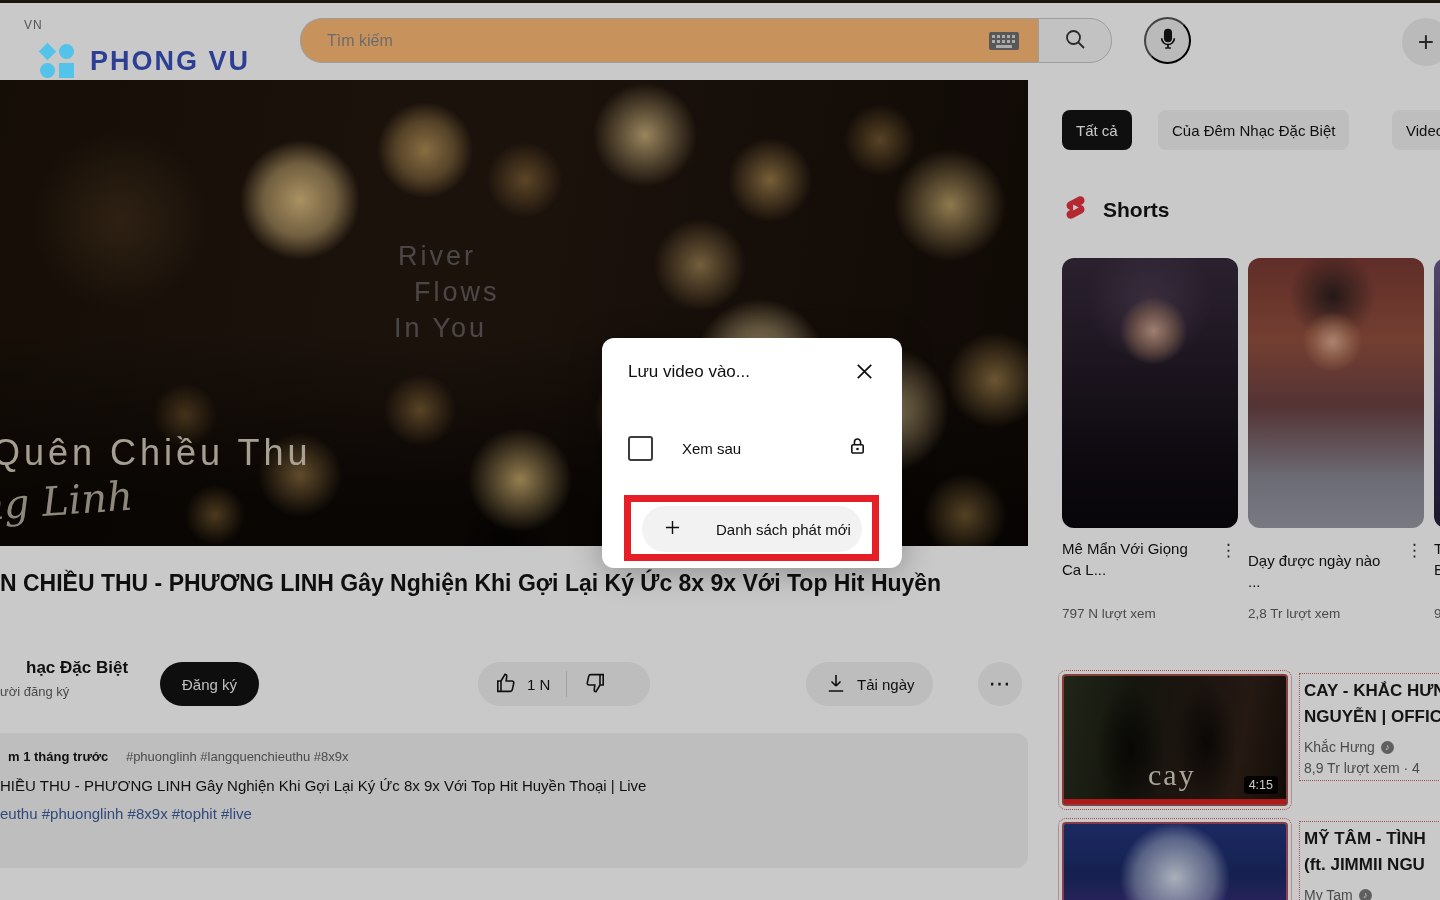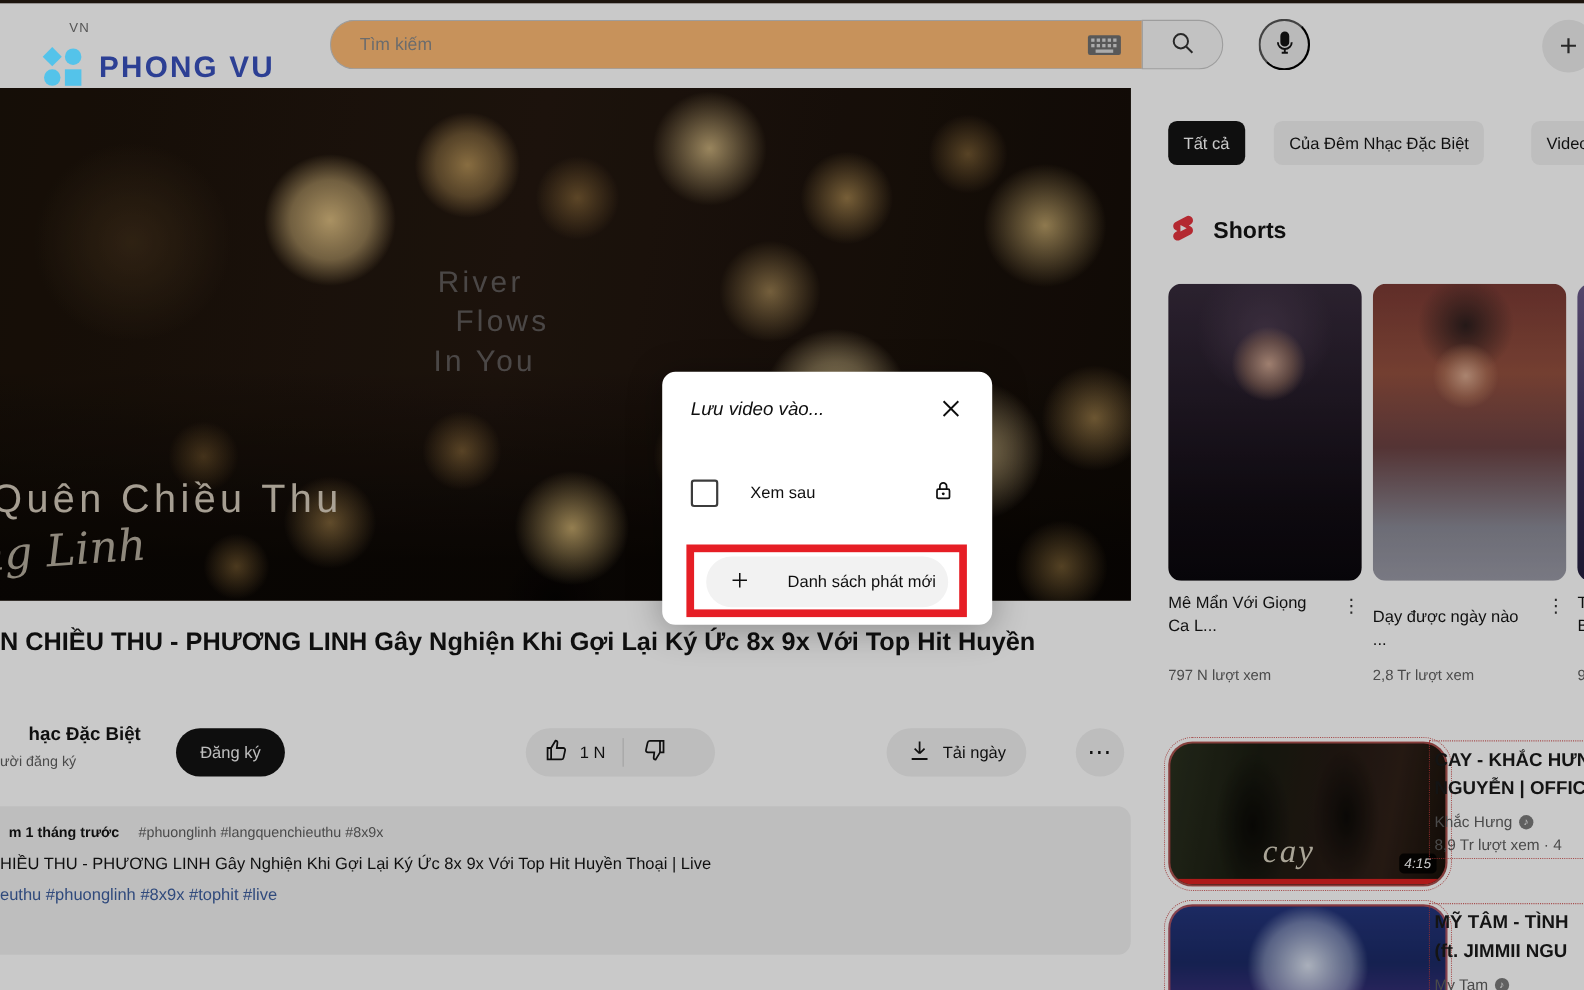--- a/index.html
+++ b/index.html
@@ -91,22 +91,22 @@
   .sthumb.t2 { left:1248px;
     background:
       radial-gradient(circle 30px at 48% 31%, #d8a88e 0%, rgba(190,130,100,.5) 65%, rgba(190,130,100,0) 100%),
       radial-gradient(circle 44px at 48% 14%, #2e1f1e 0%, rgba(46,31,30,0) 100%),
       linear-gradient(180deg, #7a3a34 0%, #93503f 30%, #6b4243 55%, #8a8a96 82%, #9a9aa6 100%); }
   .sthumb.t3 { left:1434px; background:linear-gradient(180deg,#6a5a8a 0%,#3a2f5a 60%,#241f3e 100%); }
   .s-title { position:absolute; top:538px; width:142px; font-size:15px; font-weight:500; color:#141414; line-height:21px; }
   .s-views { position:absolute; top:606px; font-size:13.5px; color:#5f5f5f; white-space:nowrap; }
   .kebab { position:absolute; top:542px; font-size:17px; color:#333; cursor:pointer; line-height:18px; }
 
-  .vthumb { position:absolute; left:1062px; width:254px; height:132px; border-radius:22px;
-    border:2px solid rgba(216,96,96,.75); outline:1px dotted rgba(200,60,60,.8); outline-offset:3px; cursor:pointer; overflow:hidden;font-style:italic; }
+  .vthumb { position:absolute; left:1062px; width:226px; height:132px; border-radius:4px;
+    border:2px solid rgba(216,96,96,.75); outline:1px dotted rgba(200,60,60,.8); outline-offset:3px; cursor:pointer; overflow:hidden; }
   .vthumb.v1 { top:674px;
     background:
       radial-gradient(ellipse 34px 66px at 30% 58%, rgba(10,9,6,.95) 0%, rgba(10,9,6,0) 100%),
       radial-gradient(ellipse 30px 62px at 64% 52%, rgba(12,10,7,.95) 0%, rgba(12,10,7,0) 100%),
       linear-gradient(100deg, #2a301f 0%, #1b1d12 30%, #241a14 55%, #2f2018 78%, #171009 100%); }
   .vthumb.v2 { top:822px;
     background:
       radial-gradient(circle 55px at 50% 42%, rgba(226,233,245,.95) 0%, rgba(193,203,228,.5) 72%, rgba(193,203,228,0) 100%),
       linear-gradient(0deg, rgba(22,12,34,.85) 0%, rgba(22,12,34,0) 34%),
       linear-gradient(180deg, #24357c 0%, #1b2a66 40%, #3c2f78 70%, #55307a 100%); }
@@ -119,31 +119,31 @@
   .vtext .t { font-size:17px; font-weight:600; color:#1a1a1a; line-height:26px; white-space:nowrap; }
   .vtext .c { margin-top:9px; font-size:14px; color:#5f5f5f; display:flex; align-items:center; gap:6px; white-space:nowrap; }
   .vtext .v { margin-top:5px; font-size:14px; color:#5f5f5f; white-space:nowrap; }
   .badge { display:inline-flex; width:13px; height:13px; border-radius:50%; background:#7a7a7a; color:#fff;
     font-size:9px; align-items:center; justify-content:center; }
 
   
   .scrim { left:0; top:0; width:1440px; height:900px; background:rgba(0,0,0,.21); z-index:50; }
   .dialog { left:602px; top:338px; width:300px; height:230px; background:#fff; border-radius:12px; z-index:60;
     box-shadow:0 4px 32px rgba(0,0,0,.3); }
-  .dlg-title { position:absolute; left:26px; top:24px; font-size:17px; color:#0f0f0f;font-style:italic; }
+  .dlg-title { position:absolute; left:26px; top:24px; font-size:17px; color:#0f0f0f; }
   .dlg-close { position:absolute; right:26px; top:22px; cursor:pointer; }
   .dlg-check { position:absolute; left:26px; top:98px; width:25px; height:25px; border:2.5px solid #3c3c3c; border-radius:3px; cursor:pointer; }
   .dlg-xemsau { position:absolute; left:80px; top:102px; font-size:15px; color:#0f0f0f; }
   .dlg-lock { position:absolute; right:34px; top:98px; }
   .dlg-newpl { position:absolute; left:40px; top:168px; width:220px; height:46px; background:#f2f2f2; border-radius:23px;
     border:none; display:flex; align-items:center; gap:33px; padding:0 0 0 20px; font-size:15px; font-weight:500;
     color:#0f0f0f; font-family:inherit; cursor:pointer; }
   .redbox { left:624px; top:495px; width:255px; height:66px; border:7px solid #e61e25; z-index:65; }
   .wm { z-index:70; }
-  .wm-region { left:24px; top:18px; font-size:12px; letter-spacing:1px; color:#555;margin-left:39px; }
+  .wm-region { left:24px; top:18px; font-size:12px; letter-spacing:1px; color:#555; }
   .wm-logo { left:40px; top:44px; display:flex; align-items:center; gap:16px; }
   .wm-shapes { width:34px; height:34px; display:grid; grid-template-columns:15px 15px; grid-template-rows:15px 15px; gap:4px; }
   .wm-shapes span { background:#54c3ea; display:block; }
   .sh-d { transform:rotate(45deg) scale(.82); }
   .sh-c { border-radius:50%; }
   .wm-text { font-size:27px; font-weight:800; letter-spacing:2px; color:#2c3f94; }
 </style>
 </head>
 <body>
 

